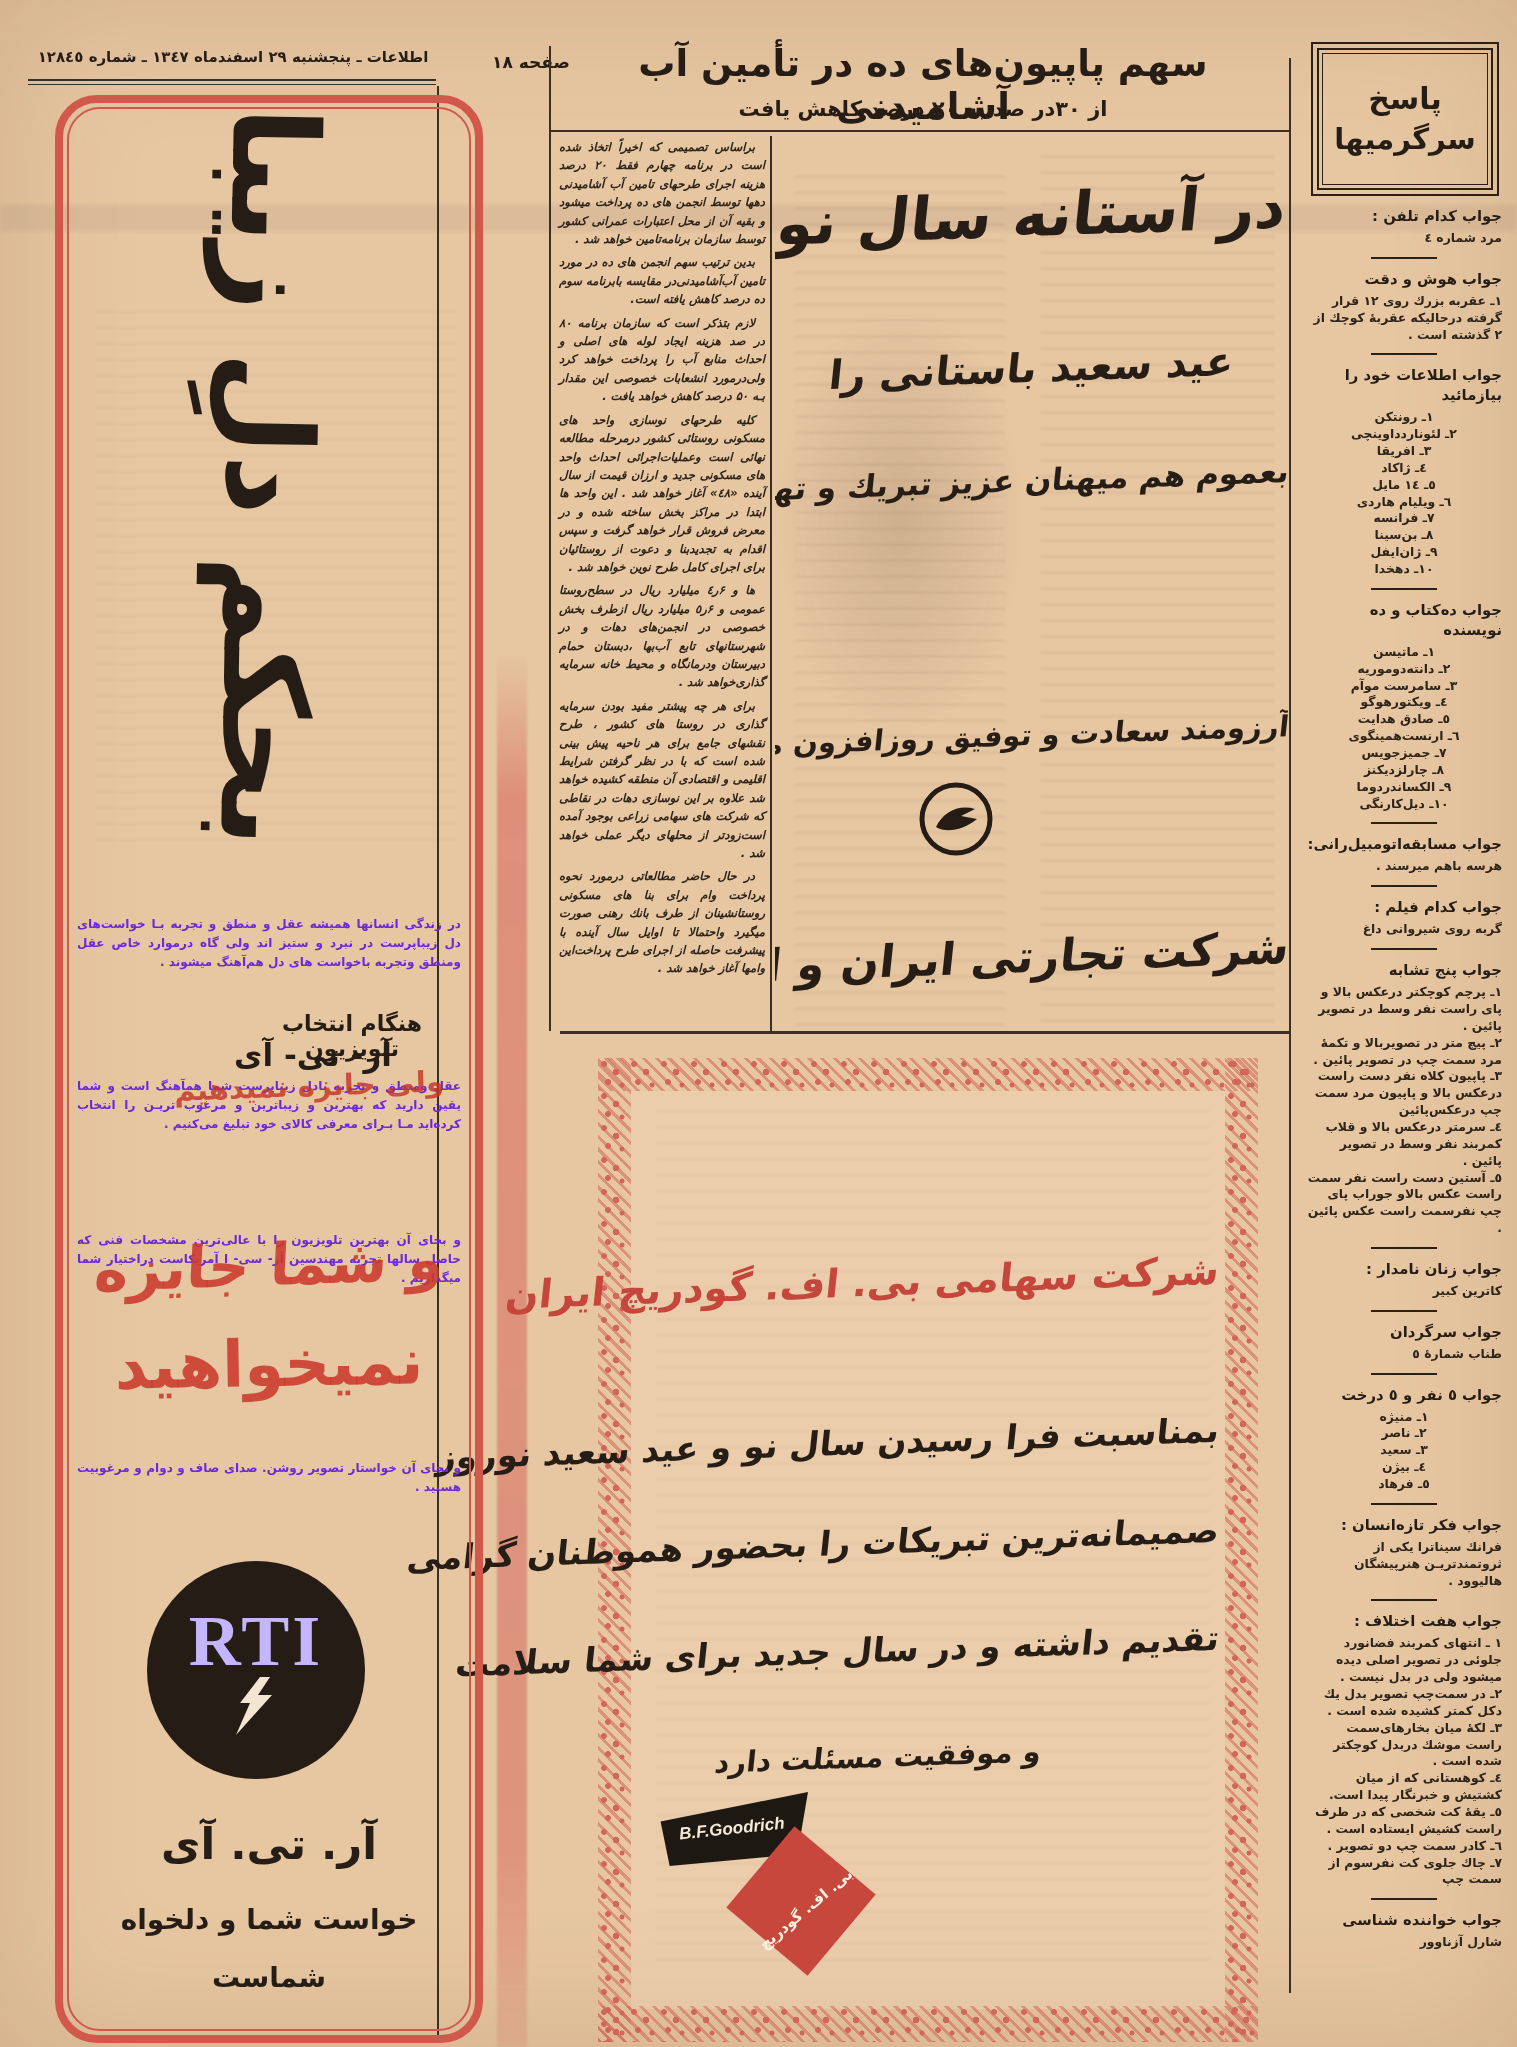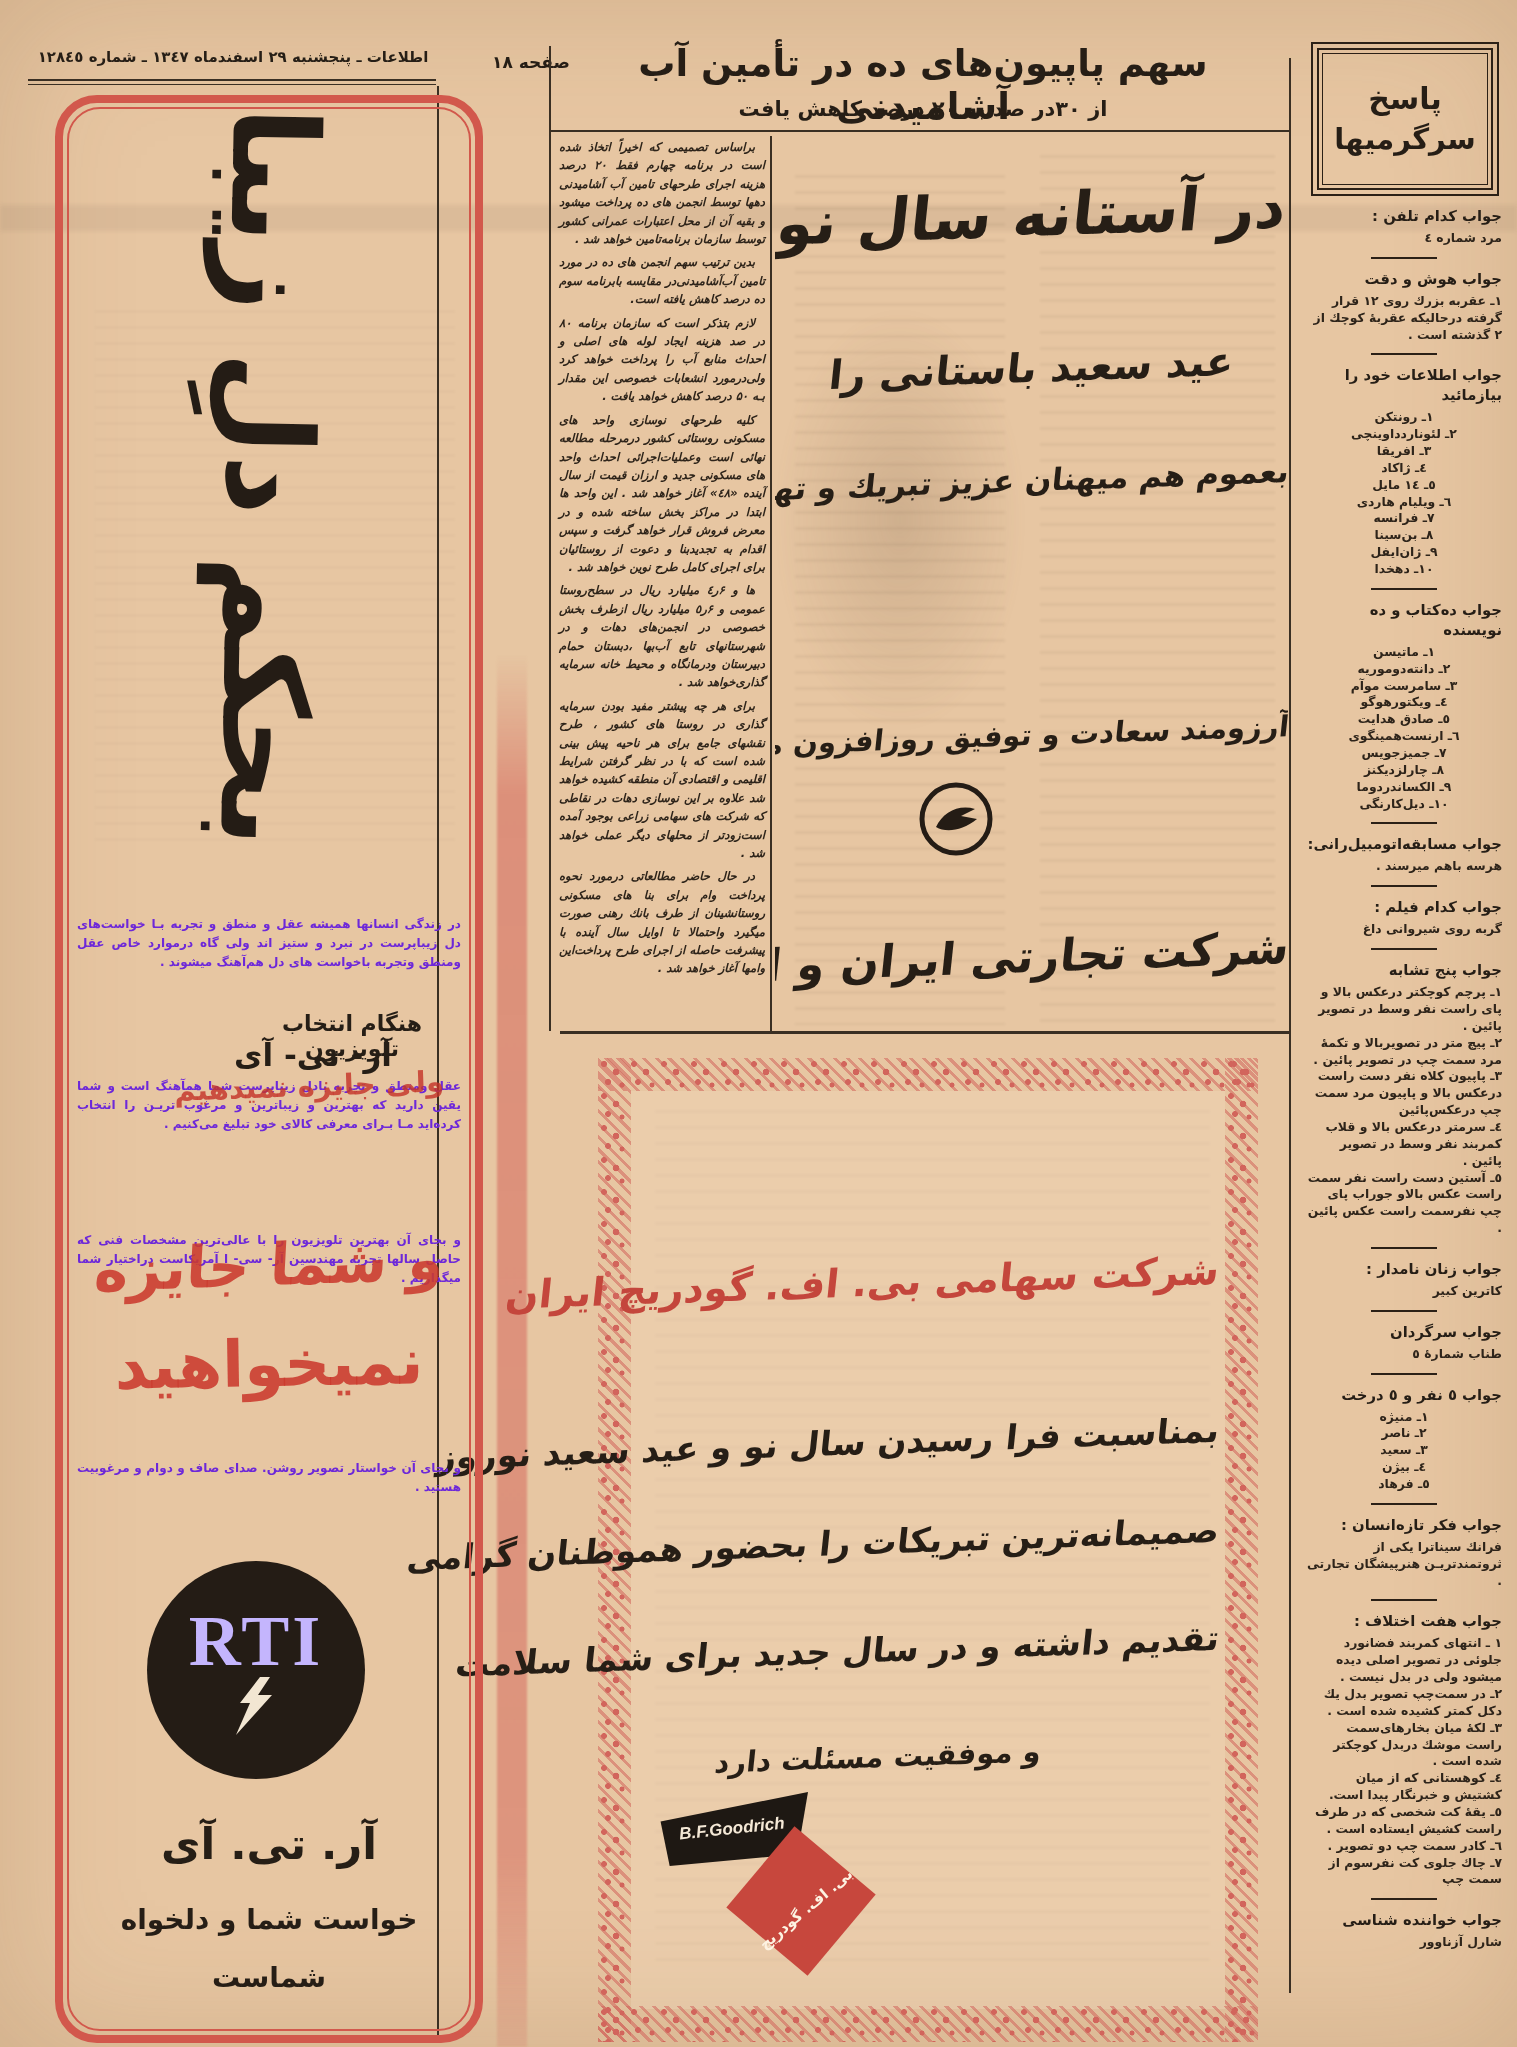--- a/index.html
+++ b/index.html
@@ -262,21 +262,21 @@
         <div class="ans-line">طناب شمارهٔ ٥</div>
         <div class="ans-divider"></div>
         <div class="ans-title">جواب ٥ نفر و ٥ درخت</div>
         <div class="ans-line centered">۱ـ منیژه</div>
         <div class="ans-line centered">۲ـ ناصر</div>
         <div class="ans-line centered">۳ـ سعید</div>
         <div class="ans-line centered">٤ـ بیژن</div>
         <div class="ans-line centered">٥ـ فرهاد</div>
         <div class="ans-divider"></div>
         <div class="ans-title">جواب فکر تازه‌انسان :</div>
-        <div class="ans-line">فرانك سیناترا یکی از ثروتمندتریـن هنرپیشگان تجارتی .</div>
+        <div class="ans-line">فرانك سیناترا یکی از ثروتمندتریـن هنرپیشگان هالیوود .</div>
         <div class="ans-divider"></div>
         <div class="ans-title">جواب هفت اختلاف :</div>
         <div class="ans-line">۱ ـ انتهای کمربند فضانورد جلوئی در تصویر اصلی دیده میشود ولی در بدل نیست .</div>
         <div class="ans-line">۲ـ در سمت‌چپ تصویر بدل یك دکل کمتر کشیده شده است .</div>
         <div class="ans-line">۳ـ لکهٔ میان بخارهای‌سمت راست موشك دربدل کوچکتر شده است .</div>
         <div class="ans-line">٤ـ کوهستانی که از میان کشتیش و خبرنگار پیدا است.</div>
         <div class="ans-line">٥ـ یقهٔ کت شخصی که در طرف راست کشیش ایستاده است .</div>
         <div class="ans-line">٦ـ کادر سمت چپ دو تصویر .</div>
         <div class="ans-line">۷ـ چاك جلوی کت نفرسوم از سمت چپ</div>
         <div class="ans-divider"></div>

